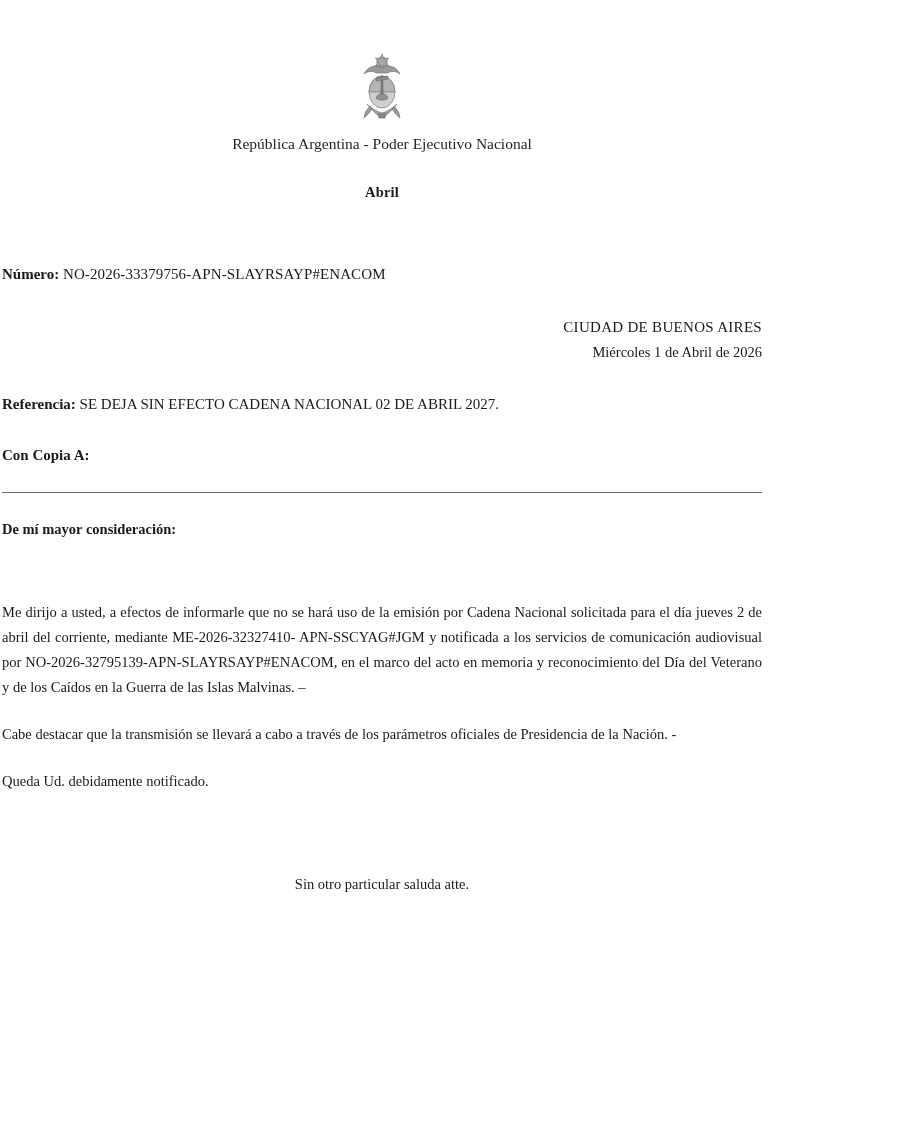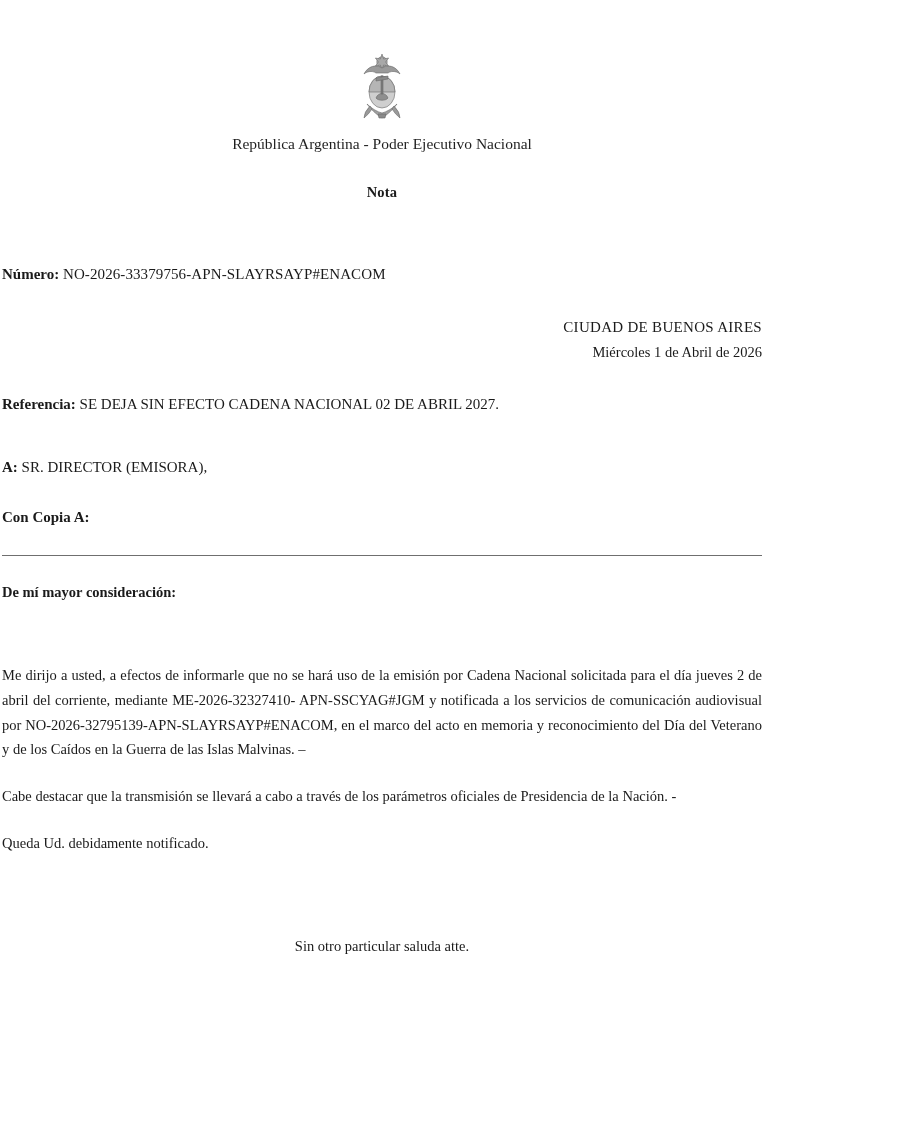--- a/index.html
+++ b/index.html
@@ -131,43 +131,39 @@
         <path d="M40 54 q6 6 6 12 q-5 -4 -8 -9 z" fill="#9a9a9a"></path>
         <path d="M24 62 l8 0 l-1 4 l-6 0 z" fill="#8b8b8b"></path>
       </g>
     </svg>
   </div>
 
   <div class="header-lines">
     <div>República Argentina - Poder Ejecutivo Nacional</div>
   </div>
 
-  <div class="nota-title">Nota</div>
+  <div class="nota-title">Abril</div>
 
   <div class="body-block">
 
     <div class="field-row numero-row">
       <span class="label-b">Número:</span>
       <span class="numero-value">NO-2026-33379756-APN-SLAYRSAYP#ENACOM</span>
     </div>
 
     <div class="place-block">
       <div class="place-city">CIUDAD DE BUENOS AIRES</div>
       <div class="place-date">Miércoles 1 de Abril de 2026</div>
     </div>
 
     <div class="field-row ref-row">
       <span class="label-b">Referencia:</span>
       <span>SE DEJA SIN EFECTO CADENA NACIONAL 02 DE ABRIL 2027.</span>
     </div>
 
-    <div class="field-row to-row">
-      <span class="label-b">A:</span>
-      <span>SR. DIRECTOR (EMISORA),</span>
-    </div>
 
     <div class="field-row cc-row">
       <span class="label-b">Con Copia A:</span>
       <span></span>
     </div>
 
     <hr class="divider">
 
     <div class="salutation">De mí mayor consideración:</div>
 

